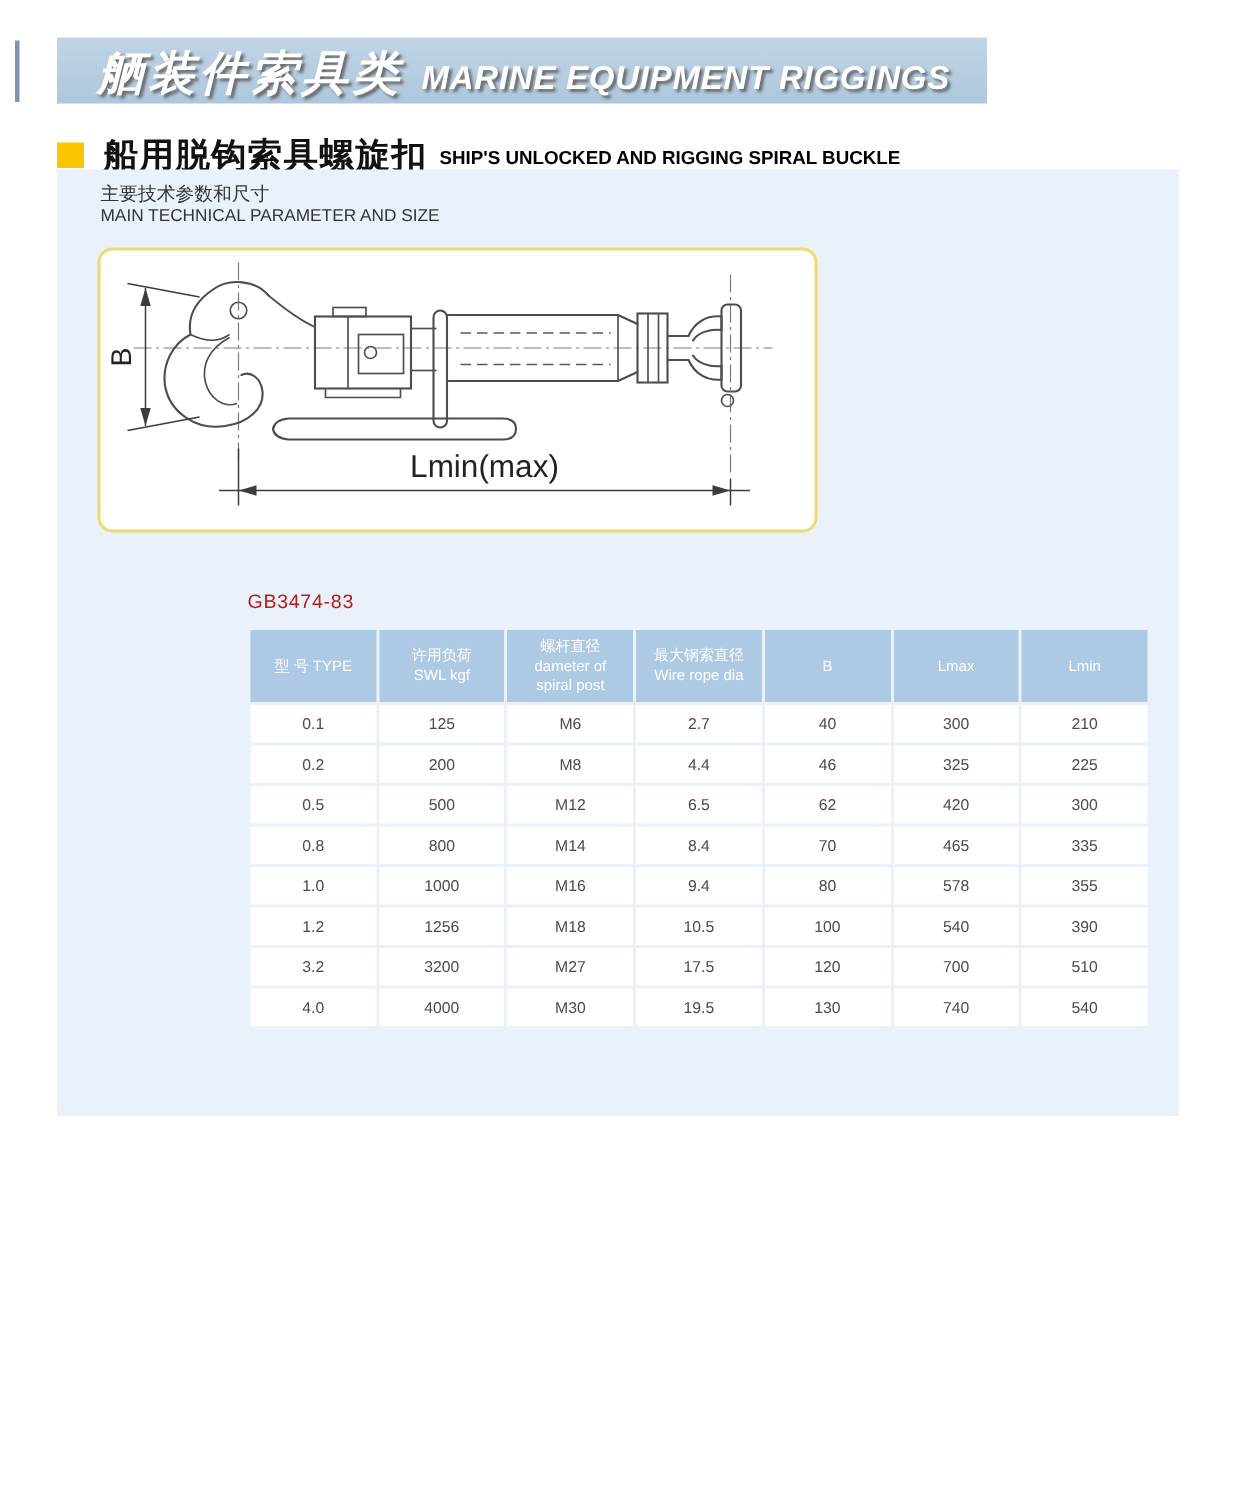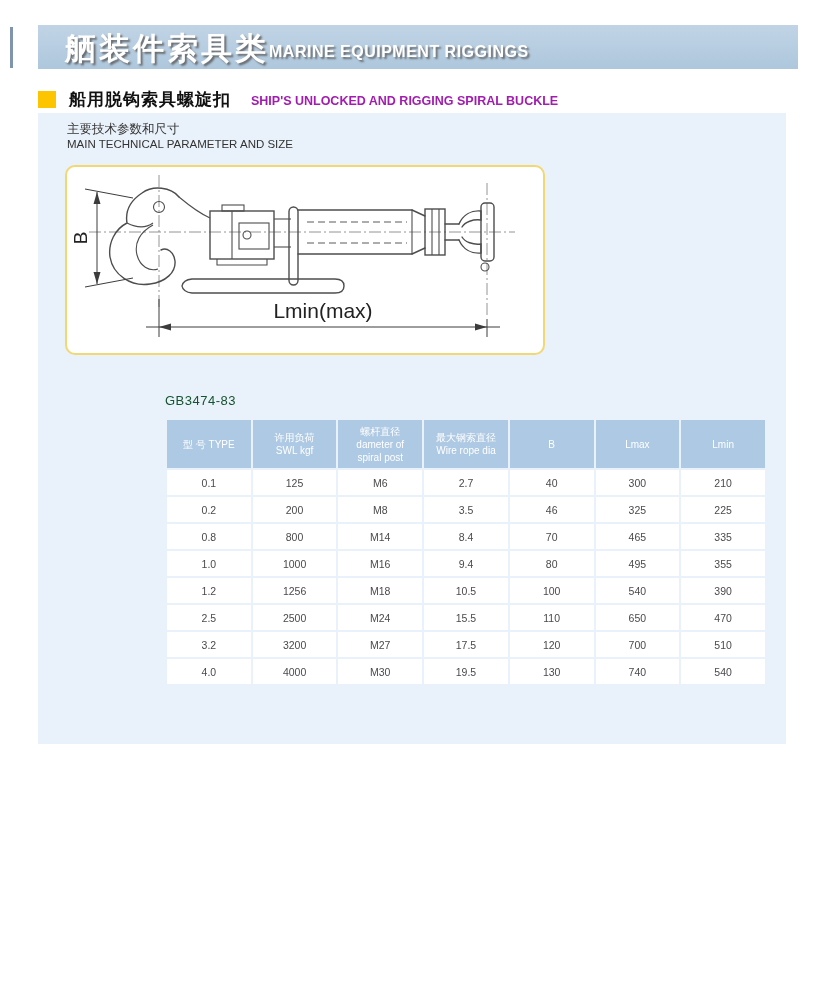--- a/index.html
+++ b/index.html
@@ -2,50 +2,50 @@
 <html><head>
 <meta charset="utf-8">
 <style>
   * { margin:0; padding:0; box-sizing:border-box; }
   body { width:830px; height:1000px; background:#ffffff;
          font-family:"Liberation Sans","DejaVu Sans",sans-serif; }
   .page { position:relative; width:830px; height:1000px; background:#fff; overflow:hidden; }
 
   .left-tick { position:absolute; left:10px; top:27px; width:3px; height:41px; background:#7e95ad; }
 
-  .banner { position:absolute; left:38px; top:25px; width:760px; height:44px;
+  .banner { position:absolute; left:38px; top:25px; width:620px; height:44px;
             background:linear-gradient(#c1d4e6,#aec7dc);
-            display:flex; align-items:flex-end; }
+            display:flex; align-items:flex-end;font-style:italic; }
   .banner-zh { font-size:31px; font-weight:bold; color:#fff; letter-spacing:3px;
                text-shadow:2px 2px 2px rgba(90,90,90,.85); margin-left:27px; line-height:40px; }
-  .banner-en { font-size:16px; font-weight:bold; color:#fff; letter-spacing:.5px;
-               text-shadow:2px 2px 2px rgba(90,90,90,.85); line-height:34px; }
+  .banner-en { font-size:22px; font-weight:bold; color:#fff; letter-spacing:.5px;
+               text-shadow:2px 2px 2px rgba(90,90,90,.85); margin-left:12px; line-height:34px; }
 
   .section-row { position:absolute; left:38px; top:88px; display:flex; align-items:center; }
   .bullet { width:18px; height:17px; background:#fdc500; margin-right:13px; }
-  .section-zh { font-size:17px; font-weight:bold; color:#111; letter-spacing:1px; }
-  .section-en { font-size:12.5px; font-weight:bold; color:#a21caf; margin-left:20px; padding-top:3px; }
+  .section-zh { font-size:23px; font-weight:bold; color:#111; letter-spacing:1px; }
+  .section-en { font-size:12.5px; font-weight:bold; color:#000000; margin-left:8px; padding-top:3px; }
 
   .panel { position:absolute; left:38px; top:113px; width:748px; height:631px; background:#e9f1fa; }
 
   .tech-zh { position:absolute; left:29px; top:8px;  font-size:12.5px; color:#333; }
   .tech-en { position:absolute; left:29px; top:25px; font-size:11.5px; color:#333;text-align:right; }
 
   .drawing-box { position:absolute; left:27px; top:52px; width:480px; height:190px;
                  background:#fff; border:2px solid #f1d873; border-radius:10px; }
   .drawing-box svg { display:block; width:100%; height:100%; }
   .dl  { stroke:#4d4d4d; stroke-width:1.4; fill:none; stroke-linecap:round; }
   .dlt { stroke:#4d4d4d; stroke-width:1.1; fill:none; }
   .cl  { stroke:#7a7a7a; stroke-width:.8; fill:none; stroke-dasharray:12 3 2 3; }
   .dsh { stroke:#5a5a5a; stroke-width:1; fill:none; stroke-dasharray:7 4; }
   .dim { stroke:#3c3c3c; stroke-width:1; fill:none; }
   .arr { fill:#3c3c3c; stroke:none; }
   .dimtext { fill:#222; font-family:"Liberation Sans","DejaVu Sans",sans-serif; }
 
-  .gb-label { position:absolute; left:127px; top:280px; font-size:13px; color:#14532d; letter-spacing:.5px; }
+  .gb-label { position:absolute; left:127px; top:280px; font-size:13px; color:#b91c1c; letter-spacing:.5px; }
 
   table.spec { position:absolute; left:127px; top:305px; width:602px;
                border-collapse:separate; border-spacing:2px; table-layout:fixed; }
   table.spec th { background:#aec9e3; color:#fff; font-weight:normal; font-size:10px;
                   height:48px; text-align:center; vertical-align:middle; line-height:1.3; }
   table.spec td { background:#fff; color:#4a4a4a; font-size:10.5px; height:25px;
                   text-align:center; vertical-align:middle; }
 </style>
 </head>
 <body>
@@ -173,62 +173,62 @@
             <td>M6</td>
             <td>2.7</td>
             <td>40</td>
             <td>300</td>
             <td>210</td>
           </tr>
           <tr>
             <td>0.2</td>
             <td>200</td>
             <td>M8</td>
-            <td>3.5</td>
+            <td>4.4</td>
             <td>46</td>
             <td>325</td>
             <td>225</td>
+          </tr>
+          <tr>
+            <td>0.5</td>
+            <td>500</td>
+            <td>M12</td>
+            <td>6.5</td>
+            <td>62</td>
+            <td>420</td>
+            <td>300</td>
           </tr>
           <tr>
             <td>0.8</td>
             <td>800</td>
             <td>M14</td>
             <td>8.4</td>
             <td>70</td>
             <td>465</td>
             <td>335</td>
           </tr>
           <tr>
             <td>1.0</td>
             <td>1000</td>
             <td>M16</td>
             <td>9.4</td>
             <td>80</td>
-            <td>495</td>
+            <td>578</td>
             <td>355</td>
           </tr>
           <tr>
             <td>1.2</td>
             <td>1256</td>
             <td>M18</td>
             <td>10.5</td>
             <td>100</td>
             <td>540</td>
             <td>390</td>
           </tr>
           <tr>
-            <td>2.5</td>
-            <td>2500</td>
-            <td>M24</td>
-            <td>15.5</td>
-            <td>110</td>
-            <td>650</td>
-            <td>470</td>
-          </tr>
-          <tr>
             <td>3.2</td>
             <td>3200</td>
             <td>M27</td>
             <td>17.5</td>
             <td>120</td>
             <td>700</td>
             <td>510</td>
           </tr>
           <tr>
             <td>4.0</td>

